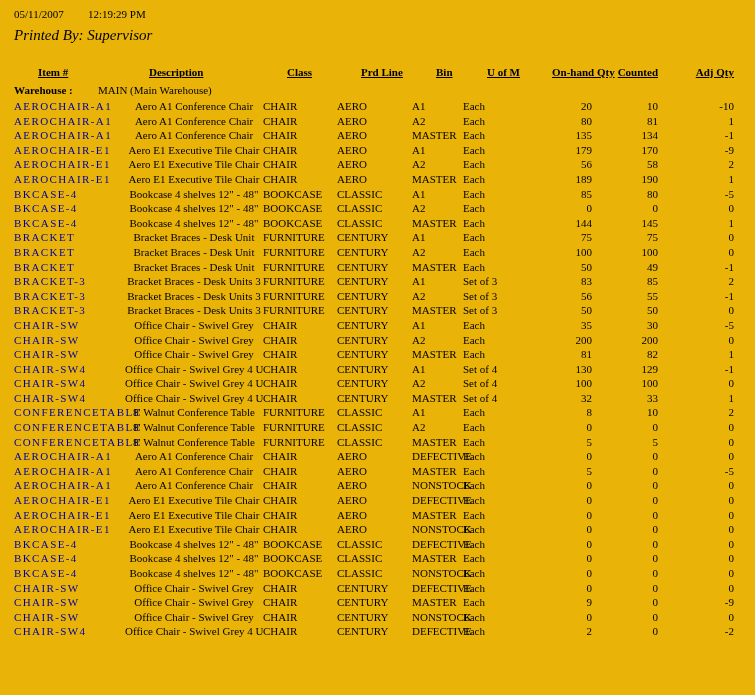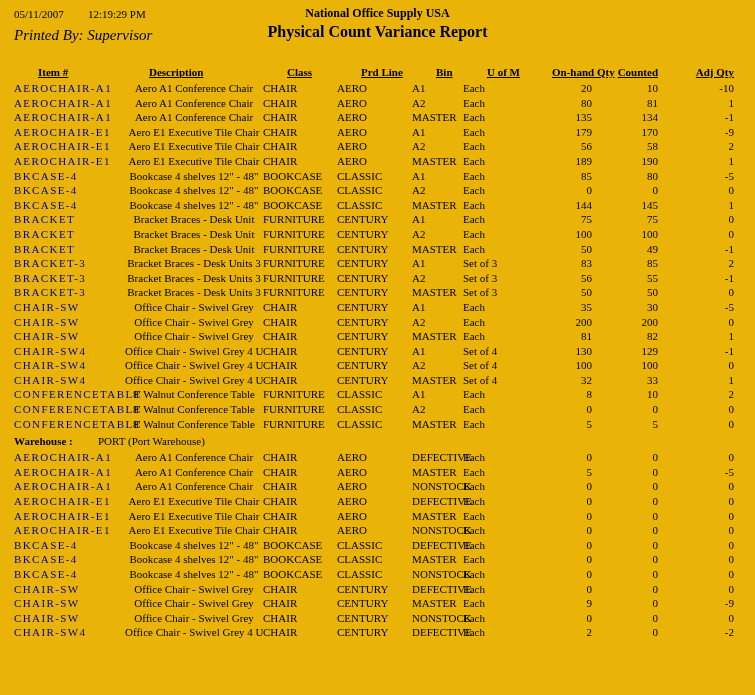--- a/index.html
+++ b/index.html
@@ -48,37 +48,38 @@
 
 <div class="page">
 
   <div class="report-header">
     <span class="h-date">05/11/2007</span>
     <span class="h-time">12:19:29 PM</span>
     <div class="h-printed">
       <span>Printed By:</span>
       <span>Supervisor</span>
     </div>
-    <div class="h-company">National Office Supply USA</div>
-    <div class="h-title">Physical Count Variance Report</div>
   </div>
 
   <div class="grid-row col-headers">
     <span class="cell"><span>Item #</span></span>
     <span class="cell"><span>Description</span></span>
     <span class="cell"><span>Class</span></span>
     <span class="cell"><span>Prd Line</span></span>
     <span class="cell"><span>Bin</span></span>
     <span class="cell"><span>U of M</span></span>
     <span class="cell num"><span>On-hand Qty</span></span>
     <span class="cell num"><span>Counted</span></span>
     <span class="cell num"><span>Adj Qty</span></span>
   </div>
 
   <div class="section">
+    <div class="warehouse-line">
+      <span class="wh-label">Warehouse :</span><span class="wh-value">MAIN (Main Warehouse)</span>
+    </div>
     <div class="rows">
 
     <div class="grid-row data-row">
           <span class="cell c-item">AEROCHAIR-A1</span>
           <span class="cell c-desc">Aero A1 Conference Chair</span>
           <span class="cell">CHAIR</span>
           <span class="cell">AERO</span>
           <span class="cell c-bin">A1</span>
           <span class="cell">Each</span>
           <span class="cell num">20</span>
@@ -335,23 +336,20 @@
           <span class="cell c-bin">MASTER</span>
           <span class="cell">Each</span>
           <span class="cell num">5</span>
           <span class="cell num">5</span>
           <span class="cell num">0</span>
         </div>
       </div>
   </div>
 
   <div class="section">
-    <div class="warehouse-line">
-      <span class="wh-label">Warehouse :</span><span class="wh-value">PORT (Port Warehouse)</span>
-    </div>
     <div class="rows">
 
     <div class="grid-row data-row">
           <span class="cell c-item">AEROCHAIR-A1</span>
           <span class="cell c-desc">Aero A1 Conference Chair</span>
           <span class="cell">CHAIR</span>
           <span class="cell">AERO</span>
           <span class="cell c-bin">DEFECTIVE</span>
           <span class="cell">Each</span>
           <span class="cell num">0</span>

